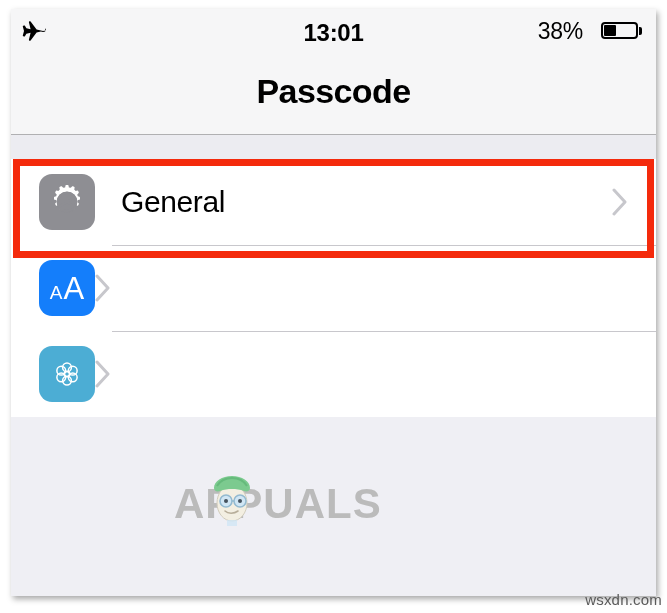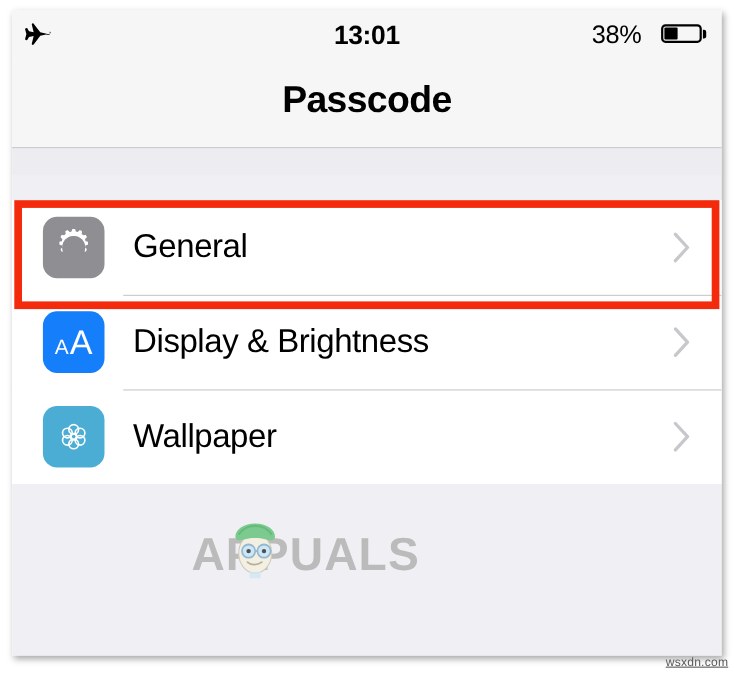--- a/index.html
+++ b/index.html
@@ -128,21 +128,20 @@
     position: relative;
     background: #efeff4;
     height: 462px;
   }
   .group-gap {
     height: 24px;
     background: #ececf1;
   }
   .list-group {
     background: #ffffff;
-    margin-top: 23px;
   }
   .row {
     position: relative;
     display: flex;
     align-items: center;
     height: 86px;
     background: #ffffff;
     padding-left: 28px;
     box-sizing: border-box;
   }
@@ -239,26 +238,25 @@
     left: 31px;
     top: -1px;
     width: 54px;
     height: 56px;
   }
 
   .site-credit {
     position: absolute;
     right: 5px;
     bottom: 5px;
-    font-size: 11px;
+    font-size: 15px;
     color: #5a5a5a;
     font-family: "Liberation Sans", sans-serif;
     z-index: 7;
     letter-spacing: 0.2px;
-    text-decoration: underline;
   }
 </style>
 </head>
 <body>
 
 <div class="canvas">
 
   <div class="phone">
 
     <div class="statusbar">
@@ -310,21 +308,20 @@
           <div class="highlight-box"></div>
         </div>
 
         <div class="row">
           <span class="row-icon ic-aa">
             <span class="aa-text">
               <span class="aa-small">A</span>
                 <span class="aa-big">A</span>
             </span>
           </span>
-          <span class="row-label">Display &amp; Brightness</span>
           <span class="chevron">
             <svg viewBox="0 0 16 28" width="16" height="28">
               <path d="M2 2l11 12L2 26" fill="none" stroke="#c7c7cc" stroke-width="3" stroke-linecap="round" stroke-linejoin="round"></path>
             </svg>
           </span>
         </div>
 
         <div class="row">
           <span class="row-icon ic-wall">
             <svg viewBox="0 0 56 56" width="44" height="44">
@@ -332,21 +329,20 @@
                 <circle cx="28" cy="28" r="3.6"></circle>
                 <circle cx="28" cy="19.6" r="5.6"></circle>
                 <circle cx="35.3" cy="23.8" r="5.6"></circle>
                 <circle cx="35.3" cy="32.2" r="5.6"></circle>
                 <circle cx="28" cy="36.4" r="5.6"></circle>
                 <circle cx="20.7" cy="32.2" r="5.6"></circle>
                 <circle cx="20.7" cy="23.8" r="5.6"></circle>
               </g>
             </svg>
           </span>
-          <span class="row-label">Wallpaper</span>
           <span class="chevron">
             <svg viewBox="0 0 16 28" width="16" height="28">
               <path d="M2 2l11 12L2 26" fill="none" stroke="#c7c7cc" stroke-width="3" stroke-linecap="round" stroke-linejoin="round"></path>
             </svg>
           </span>
         </div>
 
 
 
       </div>

